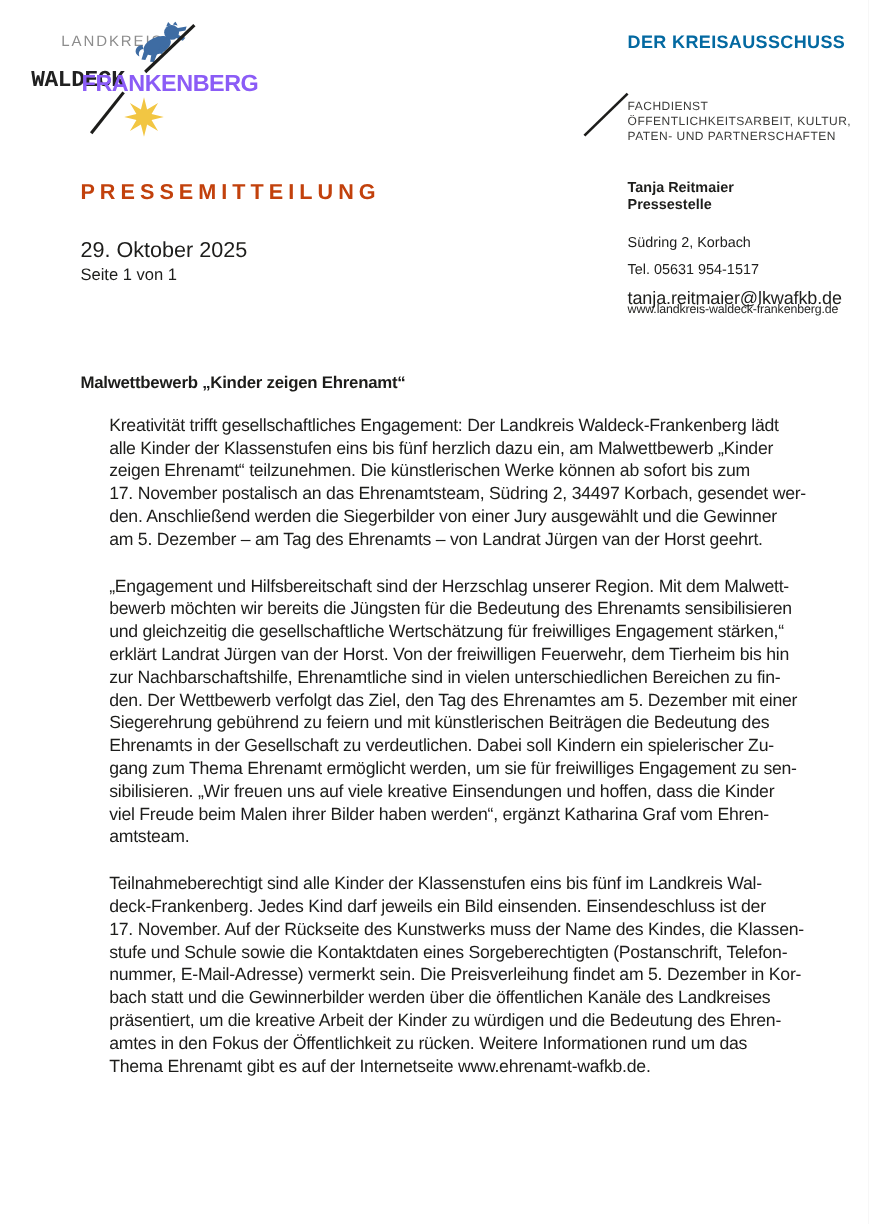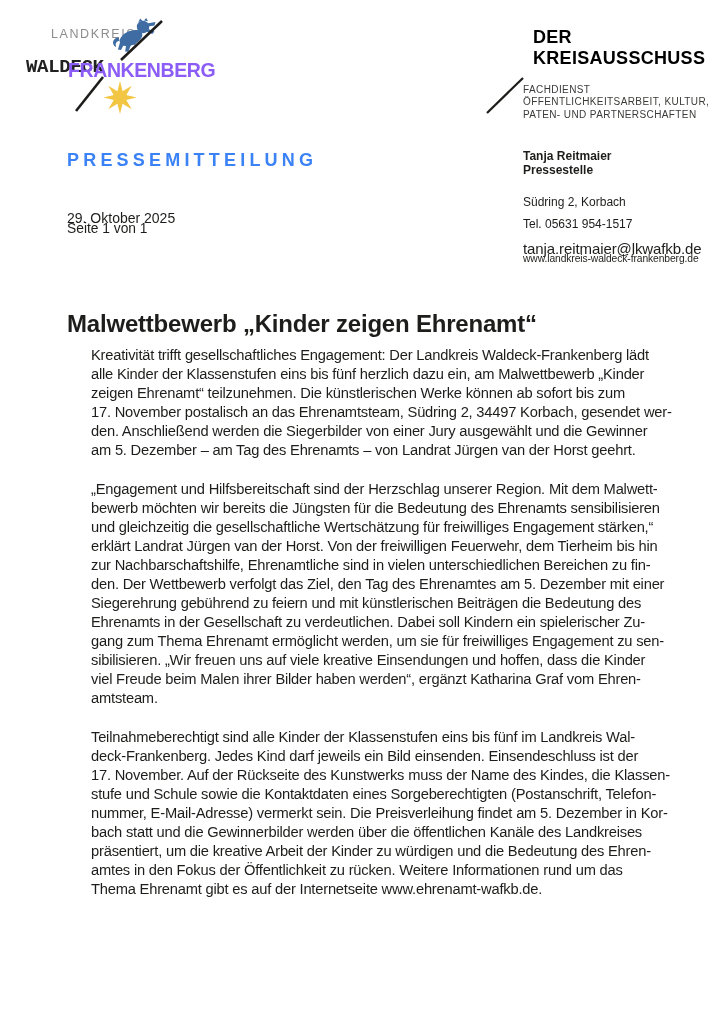--- a/index.html
+++ b/index.html
@@ -13,40 +13,40 @@
   .abs { position:absolute; }
 
   
   .logo-landkreis { left:51px; top:27px; font-size:12.5px; letter-spacing:1.6px; color:#8d8d8d; font-weight:500; }
   .logo-waldeck   { left:26px; top:56px; font-size:19px;  font-weight:800; letter-spacing:-0.3px; color:#212121;font-family:Liberation Mono, monospace; }
   .logo-frankenberg { left:68px; top:59px; font-size:19.5px; font-weight:800; letter-spacing:-0.4px; color:#8b5cf6; }
   .logo-lion { left:110px; top:18px; }
   .logo-star { left:72px;  top:74px; }
 
   
-  .kreisausschuss { left:523px; top:27px; font-size:18px; font-weight:800; letter-spacing:0.3px; color:#000000;margin-left:10px; }
+  .kreisausschuss { left:523px; top:27px; font-size:15px; font-weight:800; letter-spacing:0.3px; color:#0369a1; }
   .dept-slash { left:484px; top:75px; }
   .department { left:523px; top:84px; font-size:10px; line-height:12.4px; letter-spacing:0.4px;
                 color:#3a3a38; font-weight:500; white-space:pre-line; }
 
   
-  .doc-type { left:67px; top:150px; font-size:18px; font-weight:800; letter-spacing:4.2px; color:#3b82f6; }
-  .date     { left:67px; top:210px; font-size:14px; }
+  .doc-type { left:67px; top:150px; font-size:18px; font-weight:800; letter-spacing:4.2px; color:#c2410c; }
+  .date     { left:67px; top:198px; font-size:18px; }
   .page-info{ left:67px; top:221px; font-size:13.8px; }
 
   
   .c-name    { left:523px; top:149px; font-size:12px; font-weight:700;text-align:right; }
   .c-unit    { left:523px; top:163px; font-size:12px; font-weight:700; }
   .c-address { left:523px; top:195px; font-size:12px;text-align:right; }
   .c-phone   { left:523px; top:217px; font-size:12px; }
   .c-email   { left:523px; top:240px; font-size:15px; letter-spacing:-0.1px; }
   .c-website { left:523px; top:253px; font-size:10.3px; letter-spacing:-0.1px; }
 
   
-  .title { left:67px; top:310px; font-size:24px; font-weight:800; letter-spacing:-0.2px; }
+  .title { left:67px; top:310px; font-size:14px; font-weight:800; letter-spacing:-0.2px; }
   .content { left:67px; top:346px; width:645px;margin-left:24px; }
   .content p {
     font-size:14.7px; line-height:19px; letter-spacing:-0.2px;
     color:#1d1d1b; white-space:pre-line; margin:0 0 20px 0;
   }
 </style>
 </head>
 <body>
 
 <div class="page">

